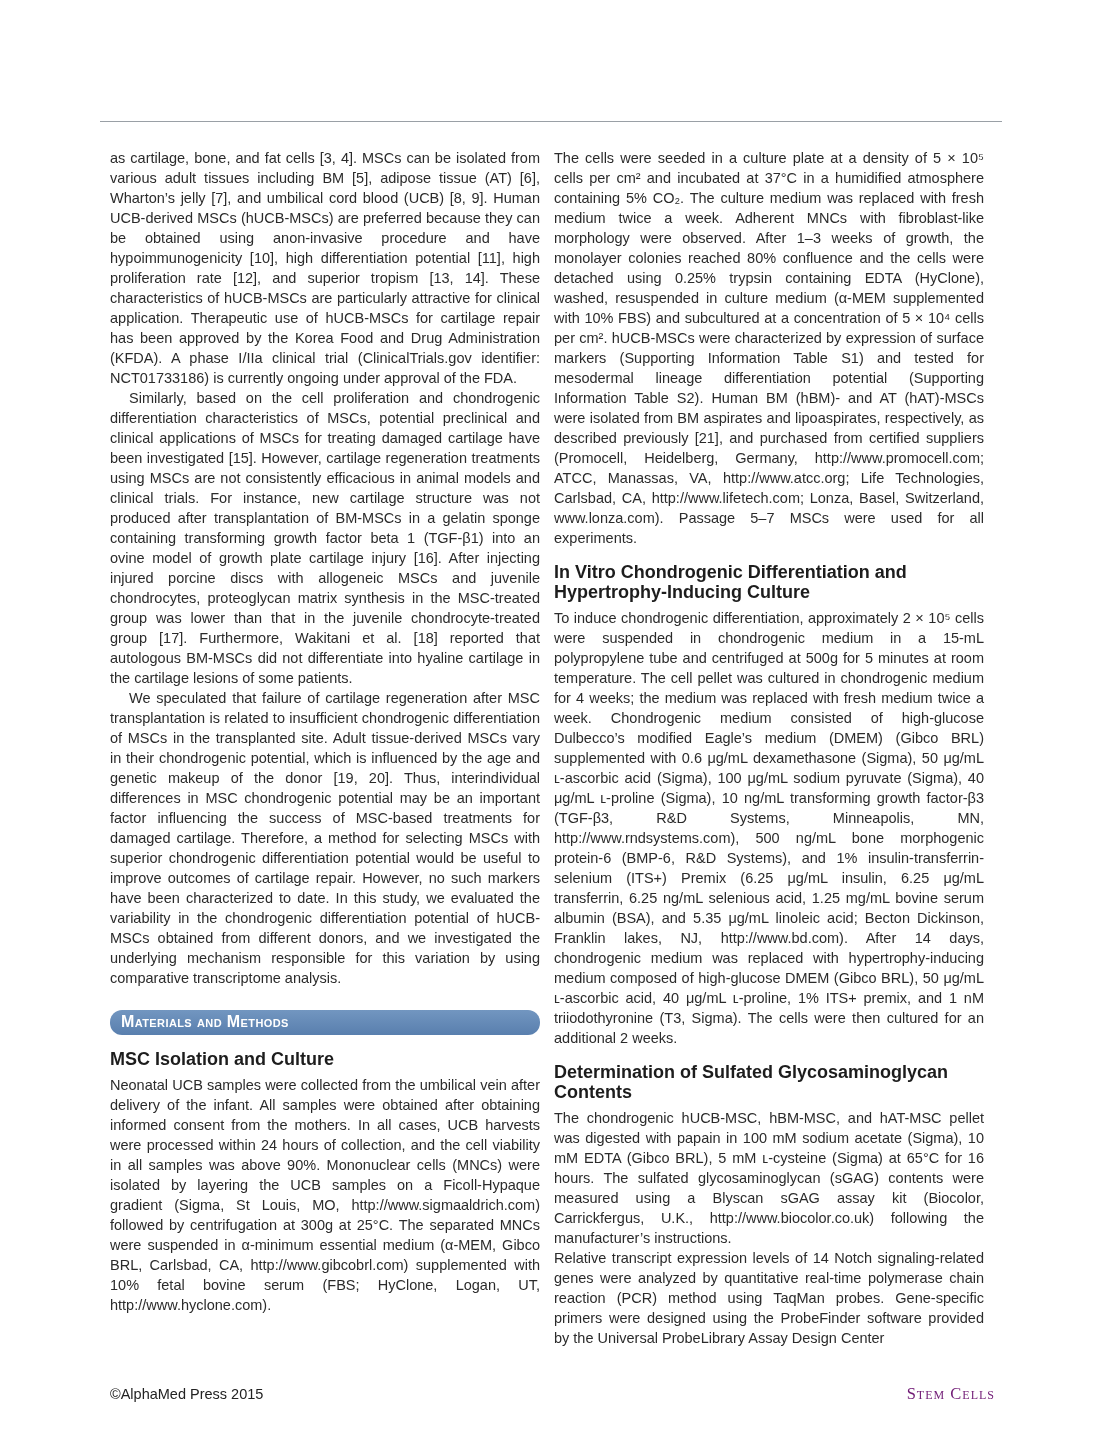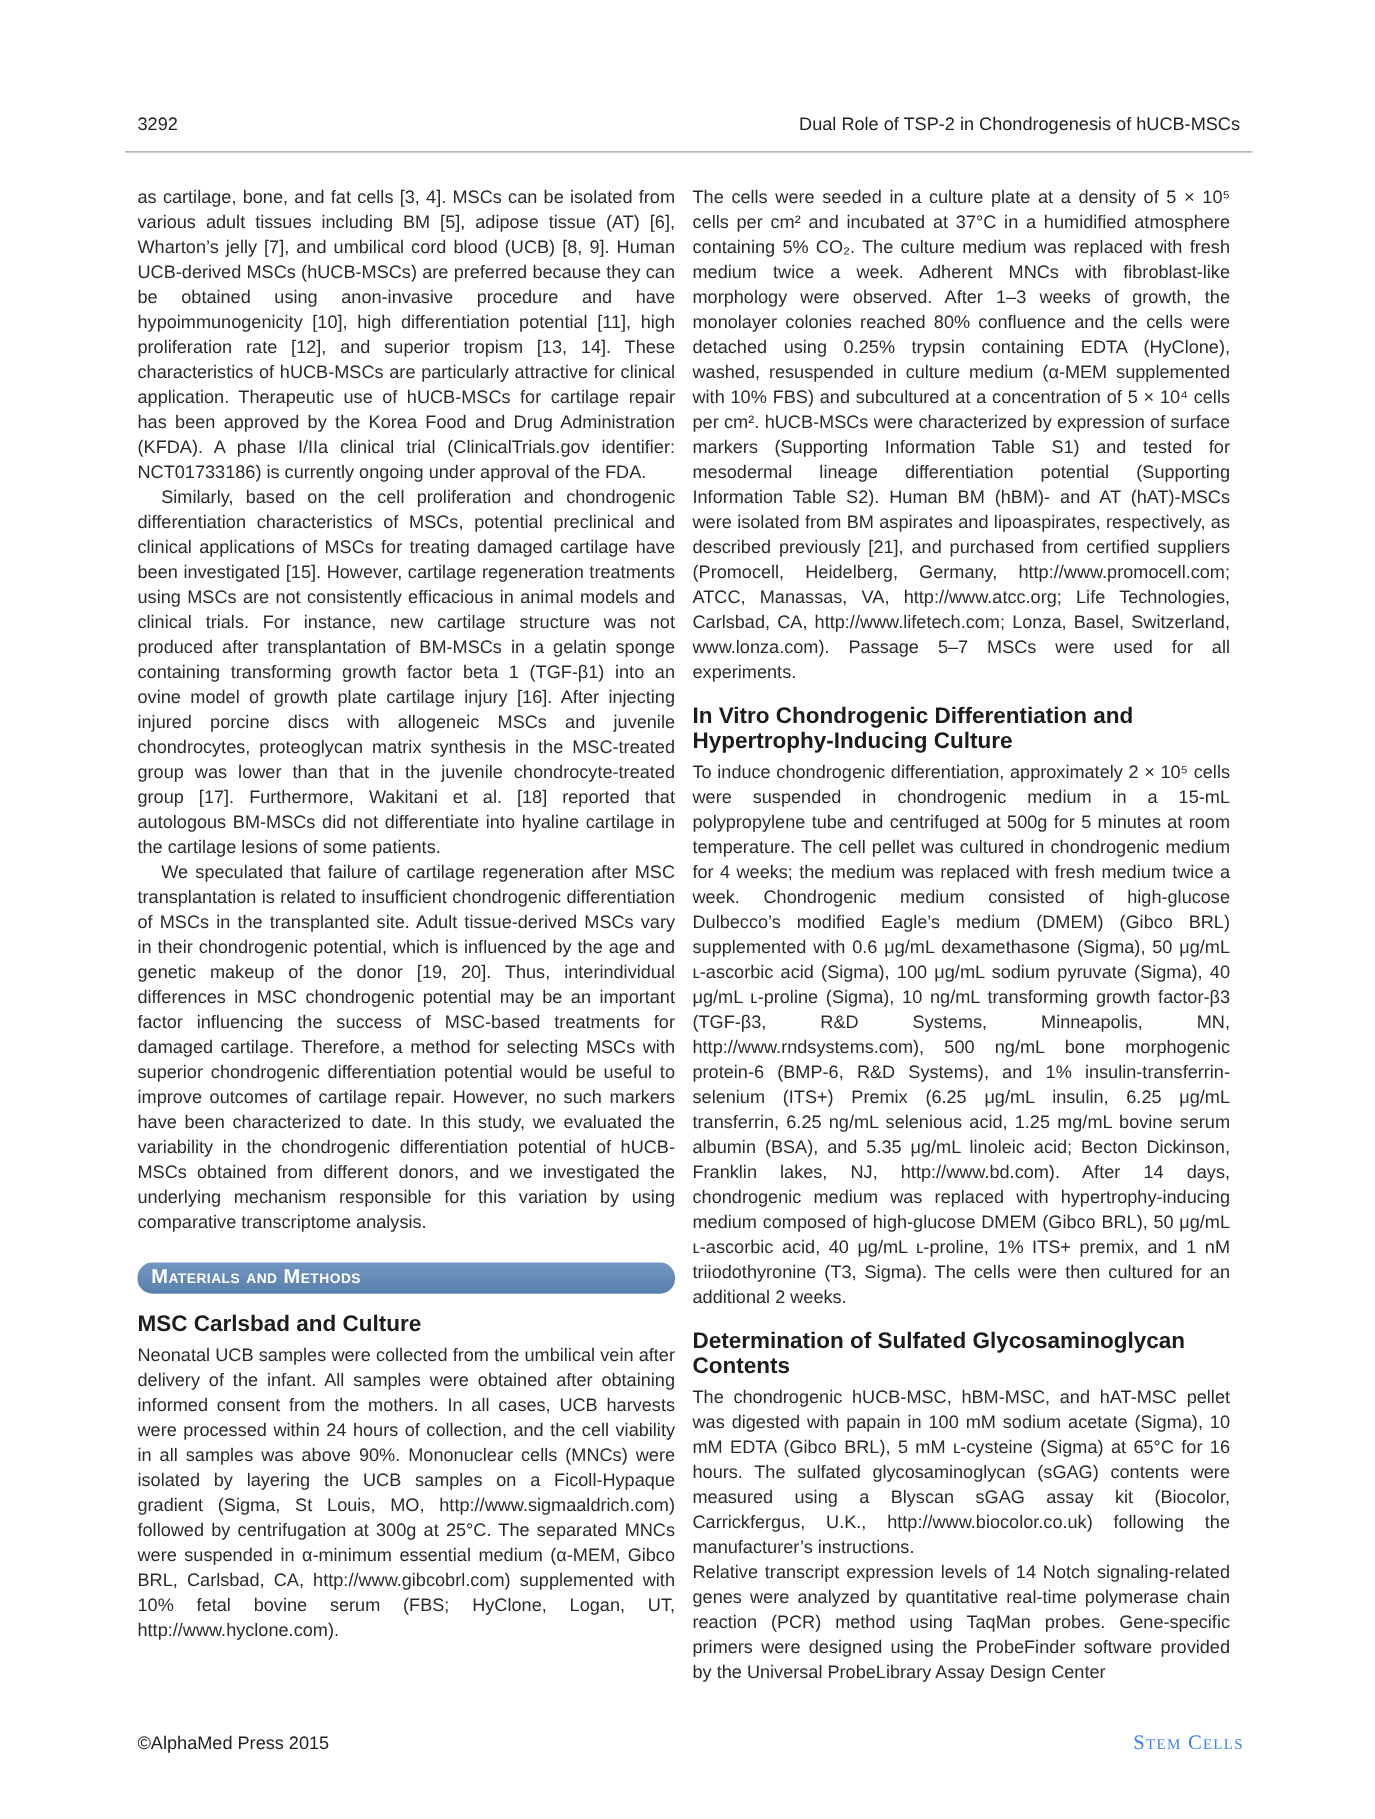--- a/index.html
+++ b/index.html
@@ -68,46 +68,42 @@
   .footer {
     position: absolute; left: 110px; right: 105px; top: 1384px;
     display: flex; justify-content: space-between; align-items: baseline;
   }
   .footer .copyright { font-size: 14.5px; color: #222; }
   .footer .journal {
     font-family: "Liberation Serif", serif;
     font-variant: small-caps;
     letter-spacing: 1px;
     font-size: 16.5px;
-    color: #3b82f6;
+    color: #701a75;
   }
 </style>
 </head>
 <body>
 
 <div class="page">
 
-  <div class="running-head">
-    <span class="rh-page">3292</span>
-    <span class="rh-title">Dual Role of TSP-2 in Chondrogenesis of hUCB-MSCs</span>
-  </div>
   <div class="head-rule"></div>
 
   <div class="columns">
 
     <div class="col col-left">
       <p class="body-par">as cartilage, bone, and fat cells [3, 4]. MSCs can be isolated from various adult tissues including BM [5], adipose tissue (AT) [6], Wharton’s jelly [7], and umbilical cord blood (UCB) [8, 9]. Human UCB-derived MSCs (hUCB-MSCs) are preferred because they can be obtained using anon-invasive procedure and have hypoimmunogenicity [10], high differentiation potential [11], high proliferation rate [12], and superior tropism [13, 14]. These characteristics of hUCB-MSCs are particularly attractive for clinical application. Therapeutic use of hUCB-MSCs for cartilage repair has been approved by the Korea Food and Drug Administration (KFDA). A phase I/IIa clinical trial (ClinicalTrials.gov identifier: NCT01733186) is currently ongoing under approval of the FDA.</p>
       <p class="body-par indent">Similarly, based on the cell proliferation and chondrogenic differentiation characteristics of MSCs, potential preclinical and clinical applications of MSCs for treating damaged cartilage have been investigated [15]. However, cartilage regeneration treatments using MSCs are not consistently efficacious in animal models and clinical trials. For instance, new cartilage structure was not produced after transplantation of BM-MSCs in a gelatin sponge containing transforming growth factor beta 1 (TGF-β1) into an ovine model of growth plate cartilage injury [16]. After injecting injured porcine discs with allogeneic MSCs and juvenile chondrocytes, proteoglycan matrix synthesis in the MSC-treated group was lower than that in the juvenile chondrocyte-treated group [17]. Furthermore, Wakitani et al. [18] reported that autologous BM-MSCs did not differentiate into hyaline cartilage in the cartilage lesions of some patients.</p>
       <p class="body-par indent">We speculated that failure of cartilage regeneration after MSC transplantation is related to insufficient chondrogenic differentiation of MSCs in the transplanted site. Adult tissue-derived MSCs vary in their chondrogenic potential, which is influenced by the age and genetic makeup of the donor [19, 20]. Thus, interindividual differences in MSC chondrogenic potential may be an important factor influencing the success of MSC-based treatments for damaged cartilage. Therefore, a method for selecting MSCs with superior chondrogenic differentiation potential would be useful to improve outcomes of cartilage repair. However, no such markers have been characterized to date. In this study, we evaluated the variability in the chondrogenic differentiation potential of hUCB-MSCs obtained from different donors, and we investigated the underlying mechanism responsible for this variation by using comparative transcriptome analysis.</p>
 
       <div class="section-banner">
         <span class="banner-label">Materials and Methods</span>
       </div>
 
-      <h3 class="subsection">MSC Carlsbad and Culture</h3>
+      <h3 class="subsection">MSC Isolation and Culture</h3>
       <p class="body-par">Neonatal UCB samples were collected from the umbilical vein after delivery of the infant. All samples were obtained after obtaining informed consent from the mothers. In all cases, UCB harvests were processed within 24 hours of collection, and the cell viability in all samples was above 90%. Mononuclear cells (MNCs) were isolated by layering the UCB samples on a Ficoll-Hypaque gradient (Sigma, St Louis, MO, http://www.sigmaaldrich.com) followed by centrifugation at 300g at 25°C. The separated MNCs were suspended in α-minimum essential medium (α-MEM, Gibco BRL, Carlsbad, CA, http://www.gibcobrl.com) supplemented with 10% fetal bovine serum (FBS; HyClone, Logan, UT, http://www.hyclone.com).</p>
     </div>
 
     <div class="col col-right">
       <p class="body-par">The cells were seeded in a culture plate at a density of 5 × 10⁵ cells per cm² and incubated at 37°C in a humidified atmosphere containing 5% CO₂. The culture medium was replaced with fresh medium twice a week. Adherent MNCs with fibroblast-like morphology were observed. After 1–3 weeks of growth, the monolayer colonies reached 80% confluence and the cells were detached using 0.25% trypsin containing EDTA (HyClone), washed, resuspended in culture medium (α-MEM supplemented with 10% FBS) and subcultured at a concentration of 5 × 10⁴ cells per cm². hUCB-MSCs were characterized by expression of surface markers (Supporting Information Table S1) and tested for mesodermal lineage differentiation potential (Supporting Information Table S2). Human BM (hBM)- and AT (hAT)-MSCs were isolated from BM aspirates and lipoaspirates, respectively, as described previously [21], and purchased from certified suppliers (Promocell, Heidelberg, Germany, http://www.promocell.com; ATCC, Manassas, VA, http://www.atcc.org; Life Technologies, Carlsbad, CA, http://www.lifetech.com; Lonza, Basel, Switzerland, www.lonza.com). Passage 5–7 MSCs were used for all experiments.</p>
 
       <h3 class="subsection">In Vitro Chondrogenic Differentiation and
 Hypertrophy-Inducing Culture</h3>
       <p class="body-par">To induce chondrogenic differentiation, approximately 2 × 10⁵ cells were suspended in chondrogenic medium in a 15-mL polypropylene tube and centrifuged at 500g for 5 minutes at room temperature. The cell pellet was cultured in chondrogenic medium for 4 weeks; the medium was replaced with fresh medium twice a week. Chondrogenic medium consisted of high-glucose Dulbecco’s modified Eagle’s medium (DMEM) (Gibco BRL) supplemented with 0.6 μg/mL dexamethasone (Sigma), 50 μg/mL ʟ-ascorbic acid (Sigma), 100 μg/mL sodium pyruvate (Sigma), 40 μg/mL ʟ-proline (Sigma), 10 ng/mL transforming growth factor-β3 (TGF-β3, R&amp;D Systems, Minneapolis, MN, http://www.rndsystems.com), 500 ng/mL bone morphogenic protein-6 (BMP-6, R&amp;D Systems), and 1% insulin-transferrin-selenium (ITS+) Premix (6.25 μg/mL insulin, 6.25 μg/mL transferrin, 6.25 ng/mL selenious acid, 1.25 mg/mL bovine serum albumin (BSA), and 5.35 μg/mL linoleic acid; Becton Dickinson, Franklin lakes, NJ, http://www.bd.com). After 14 days, chondrogenic medium was replaced with hypertrophy-inducing medium composed of high-glucose DMEM (Gibco BRL), 50 μg/mL ʟ-ascorbic acid, 40 μg/mL ʟ-proline, 1% ITS+ premix, and 1 nM triiodothyronine (T3, Sigma). The cells were then cultured for an additional 2 weeks.</p>
 

